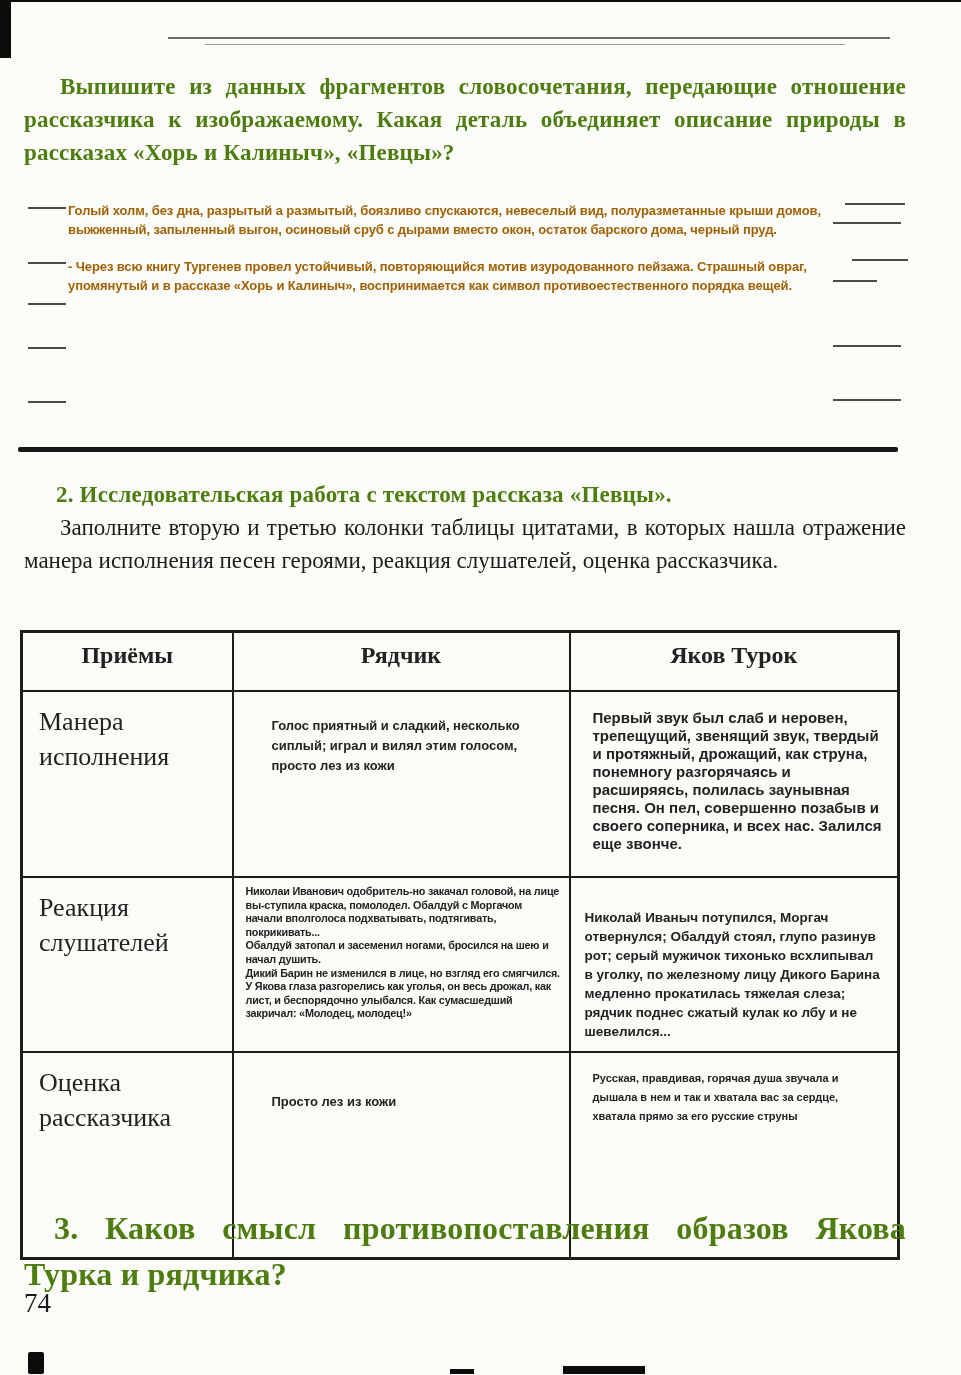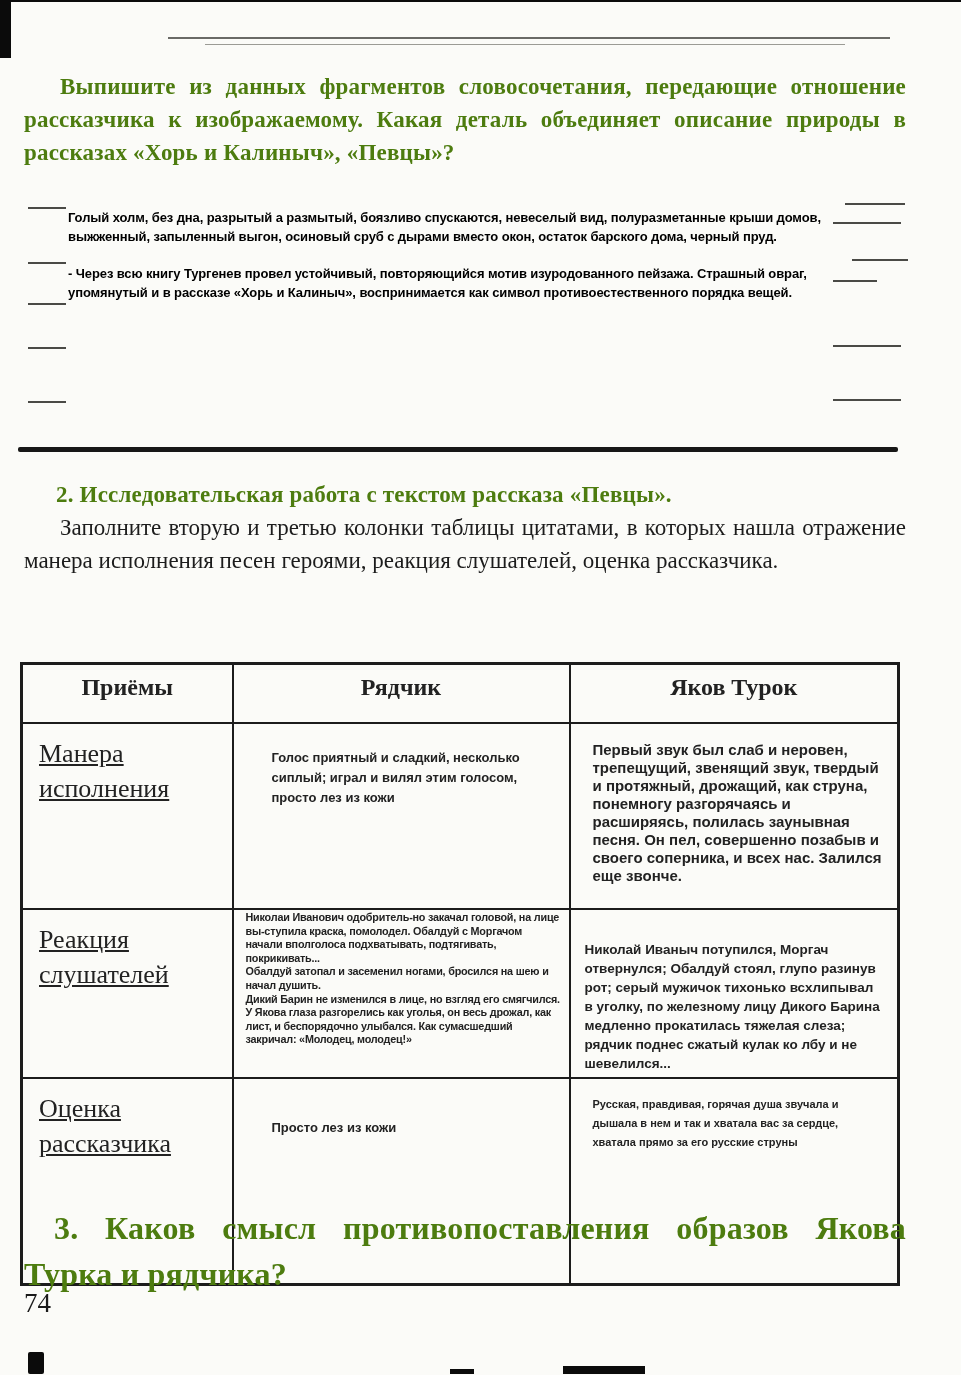--- a/index.html
+++ b/index.html
@@ -30,59 +30,58 @@
     font-weight:700;font-size:23px;line-height:1.44;
     color:#4d7c0f;text-align:justify;letter-spacing:.2px;
   }
   .p-serif{
     position:absolute;left:24px;width:882px;
     font-weight:400;font-size:23px;line-height:1.42;
     color:#1c1c1c;text-align:justify;
   }
   .indent{text-indent:36px;}
   .answers{
-    position:absolute;left:68px;top:208px;width:762px;
+    position:absolute;left:68px;top:201px;width:762px;
     font-family:"Liberation Sans", sans-serif;
     font-size:13px;font-weight:700;line-height:19px;
-    color:#000000;letter-spacing:-0.1px;
+    color:#a16207;letter-spacing:-0.1px;
   }
   .answers p{margin:0 0 18px 0;}
   .page-number{
     position:absolute;left:24px;top:1288px;
     font-size:27px;font-weight:400;color:#1a1a1a;
   }
   
   table.quote-table{
     position:absolute;left:20px;top:630px;width:877px;
     border-collapse:collapse;table-layout:fixed;
     border:3px solid #1c1c1c;
-    margin-top:32px;
   }
   table.quote-table th, table.quote-table td{
     border:2px solid #1c1c1c;vertical-align:top;
     color:#222;
   }
   table.quote-table th{
     height:47px;text-align:center;
     font-family:"Liberation Serif", serif;
     font-size:24px;font-weight:700;padding-top:9px;
   }
   td.row-label{
     font-family:"Liberation Serif", serif;
     font-size:26px;font-weight:400;line-height:1.35;
-    padding:12px 12px 0 16px;color:#2a2a2a;text-decoration:underline;
+    padding:12px 12px 0 16px;color:#2a2a2a;
   }
   .cell-sm{
     font-family:"Liberation Sans", sans-serif;
     font-weight:700;color:#2d2d2d;
   }
   td.r1c2{height:160px;} td.r2c2{height:166px;} td.r3c2{height:164px;}
   .c-r1c2{font-size:13px;line-height:20px;padding:24px 28px 0 38px;}
   .c-r1c3{font-size:15px;line-height:18px;padding:17px 14px 0 22px;}
-  .c-r2c2{font-size:10.8px;line-height:13.6px;padding:1px 8px 0 12px;white-space:pre-line;letter-spacing:-0.2px;}
+  .c-r2c2{font-size:10.8px;line-height:13.6px;padding:7px 8px 0 12px;white-space:pre-line;letter-spacing:-0.2px;}
   .c-r2c3{font-size:13.5px;line-height:19px;padding:30px 14px 0 14px;}
   .c-r3c2{font-size:13px;line-height:17px;padding:40px 20px 0 38px;}
   .c-r3c3{font-size:11px;line-height:19px;padding:16px 18px 0 22px;}
 </style>
 </head>
 <body>
 
 <div class="page">
 
   <div class="art" style="left:0;top:0;width:961px;height:2px;"></div>

